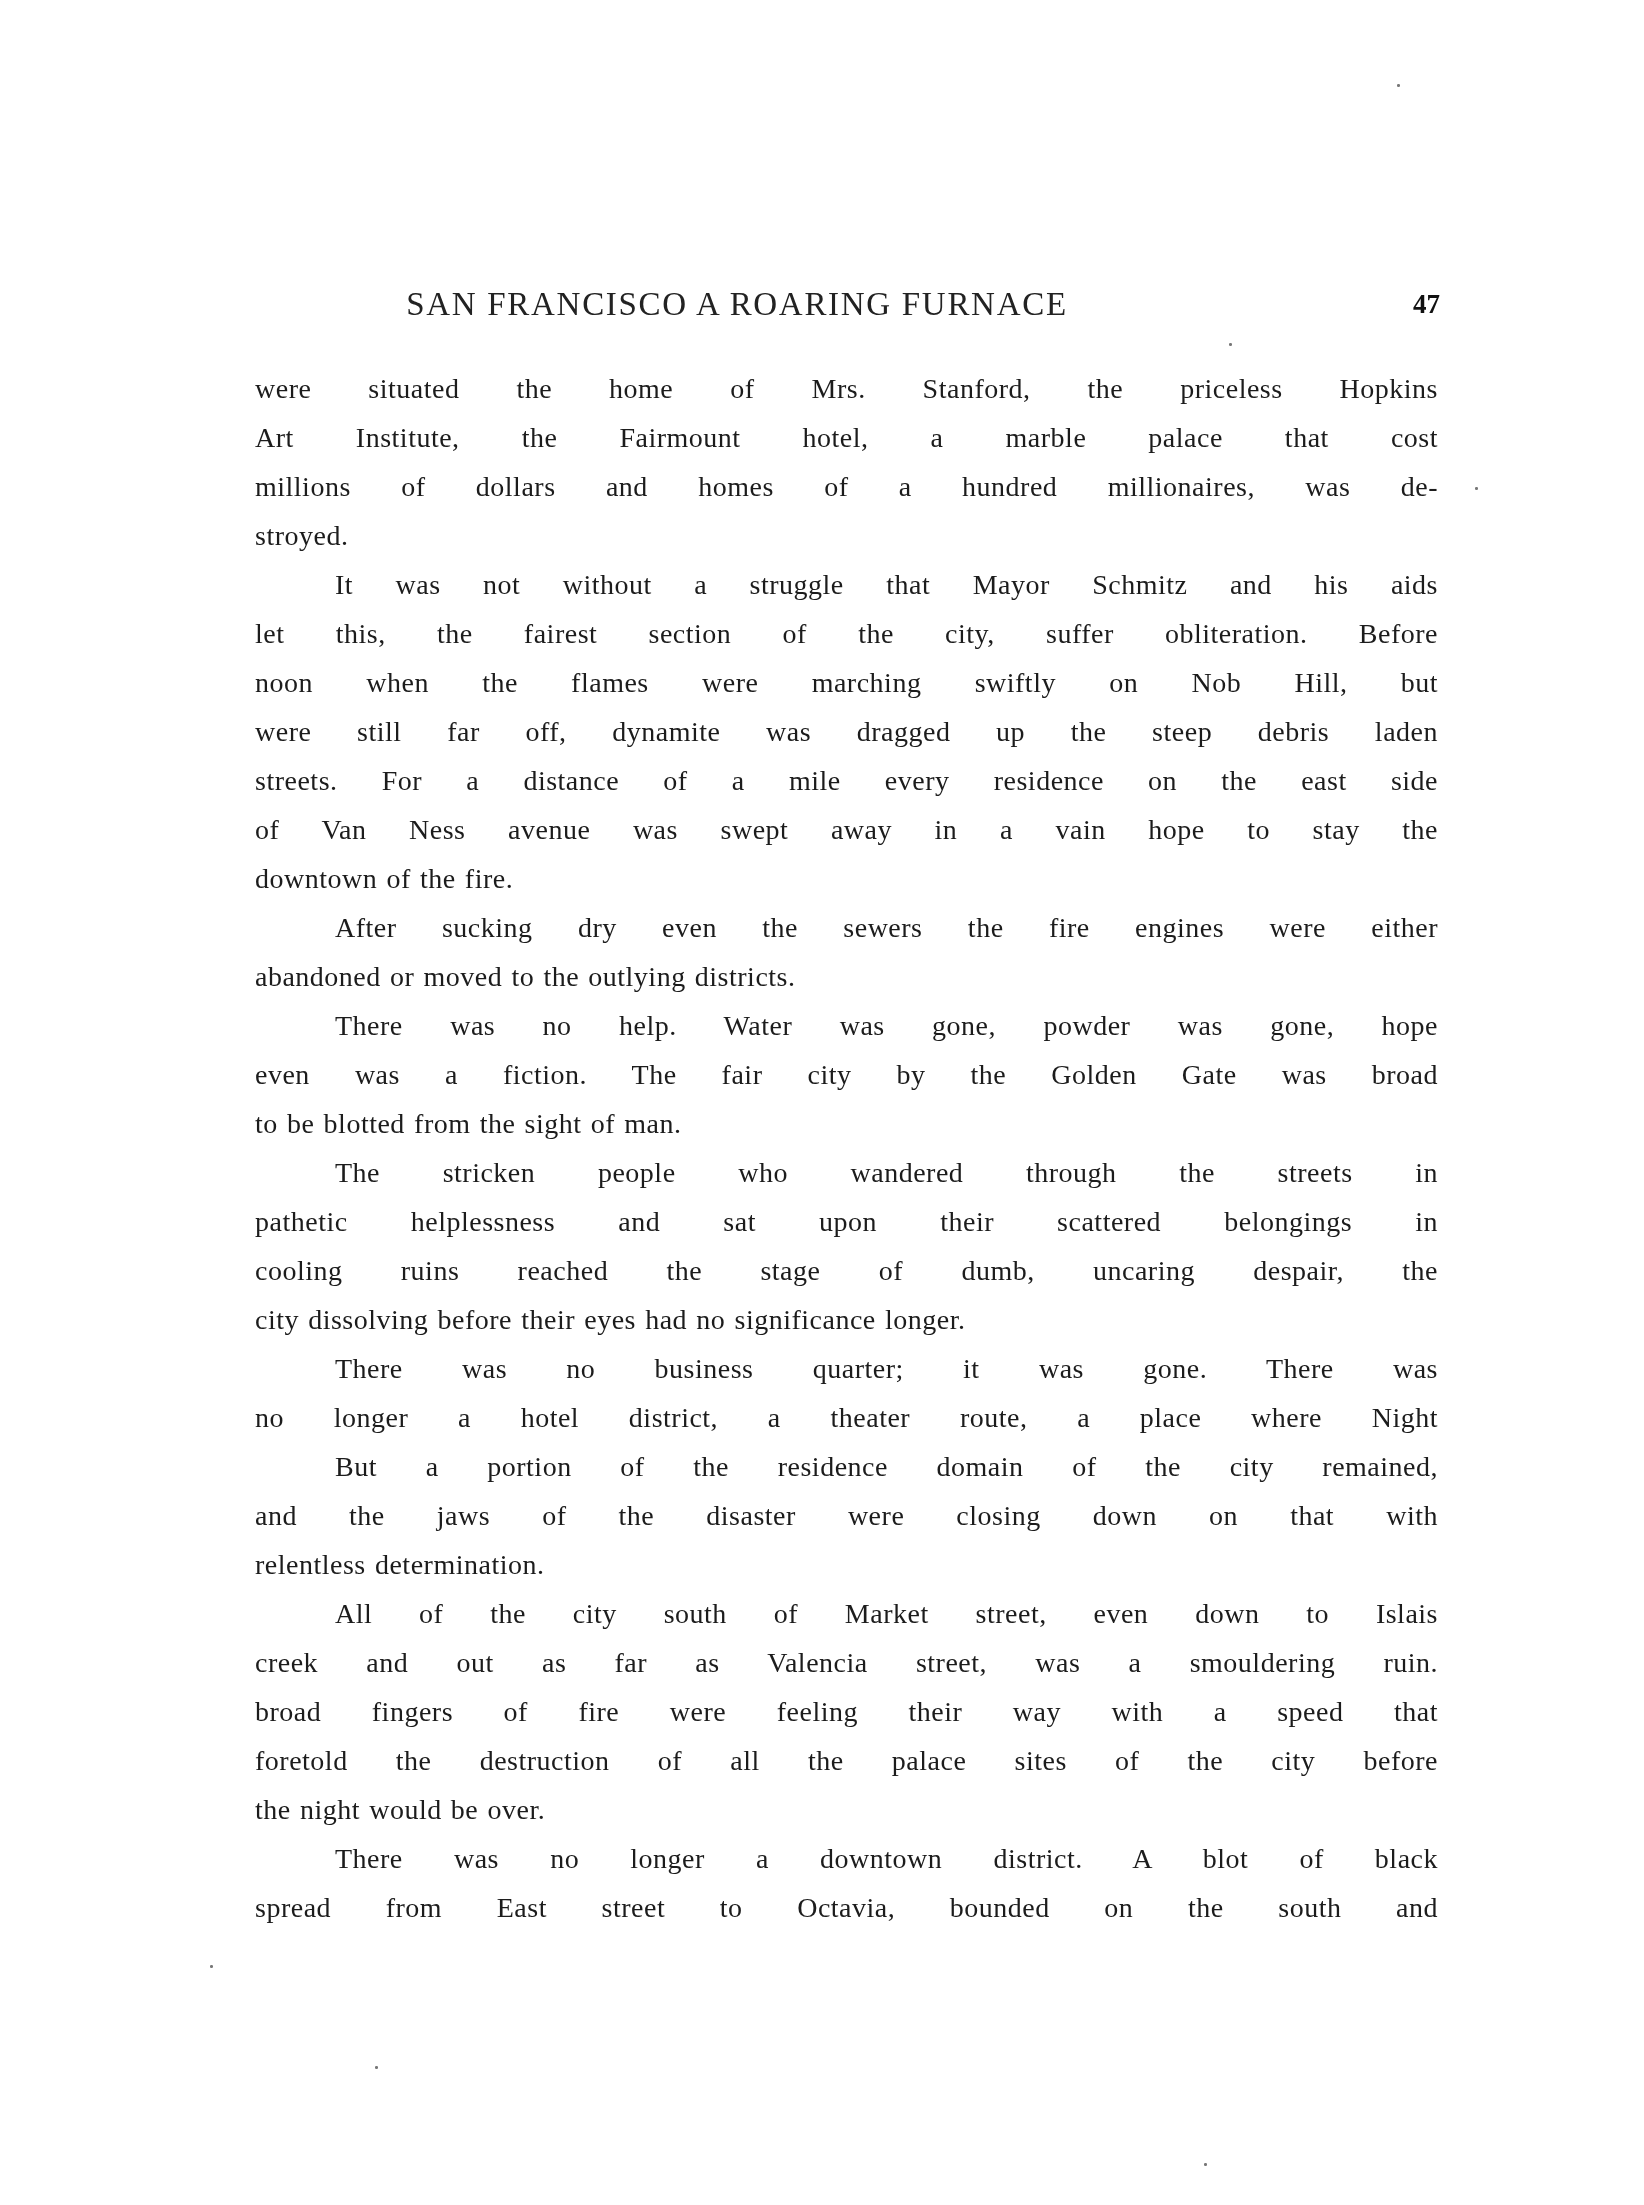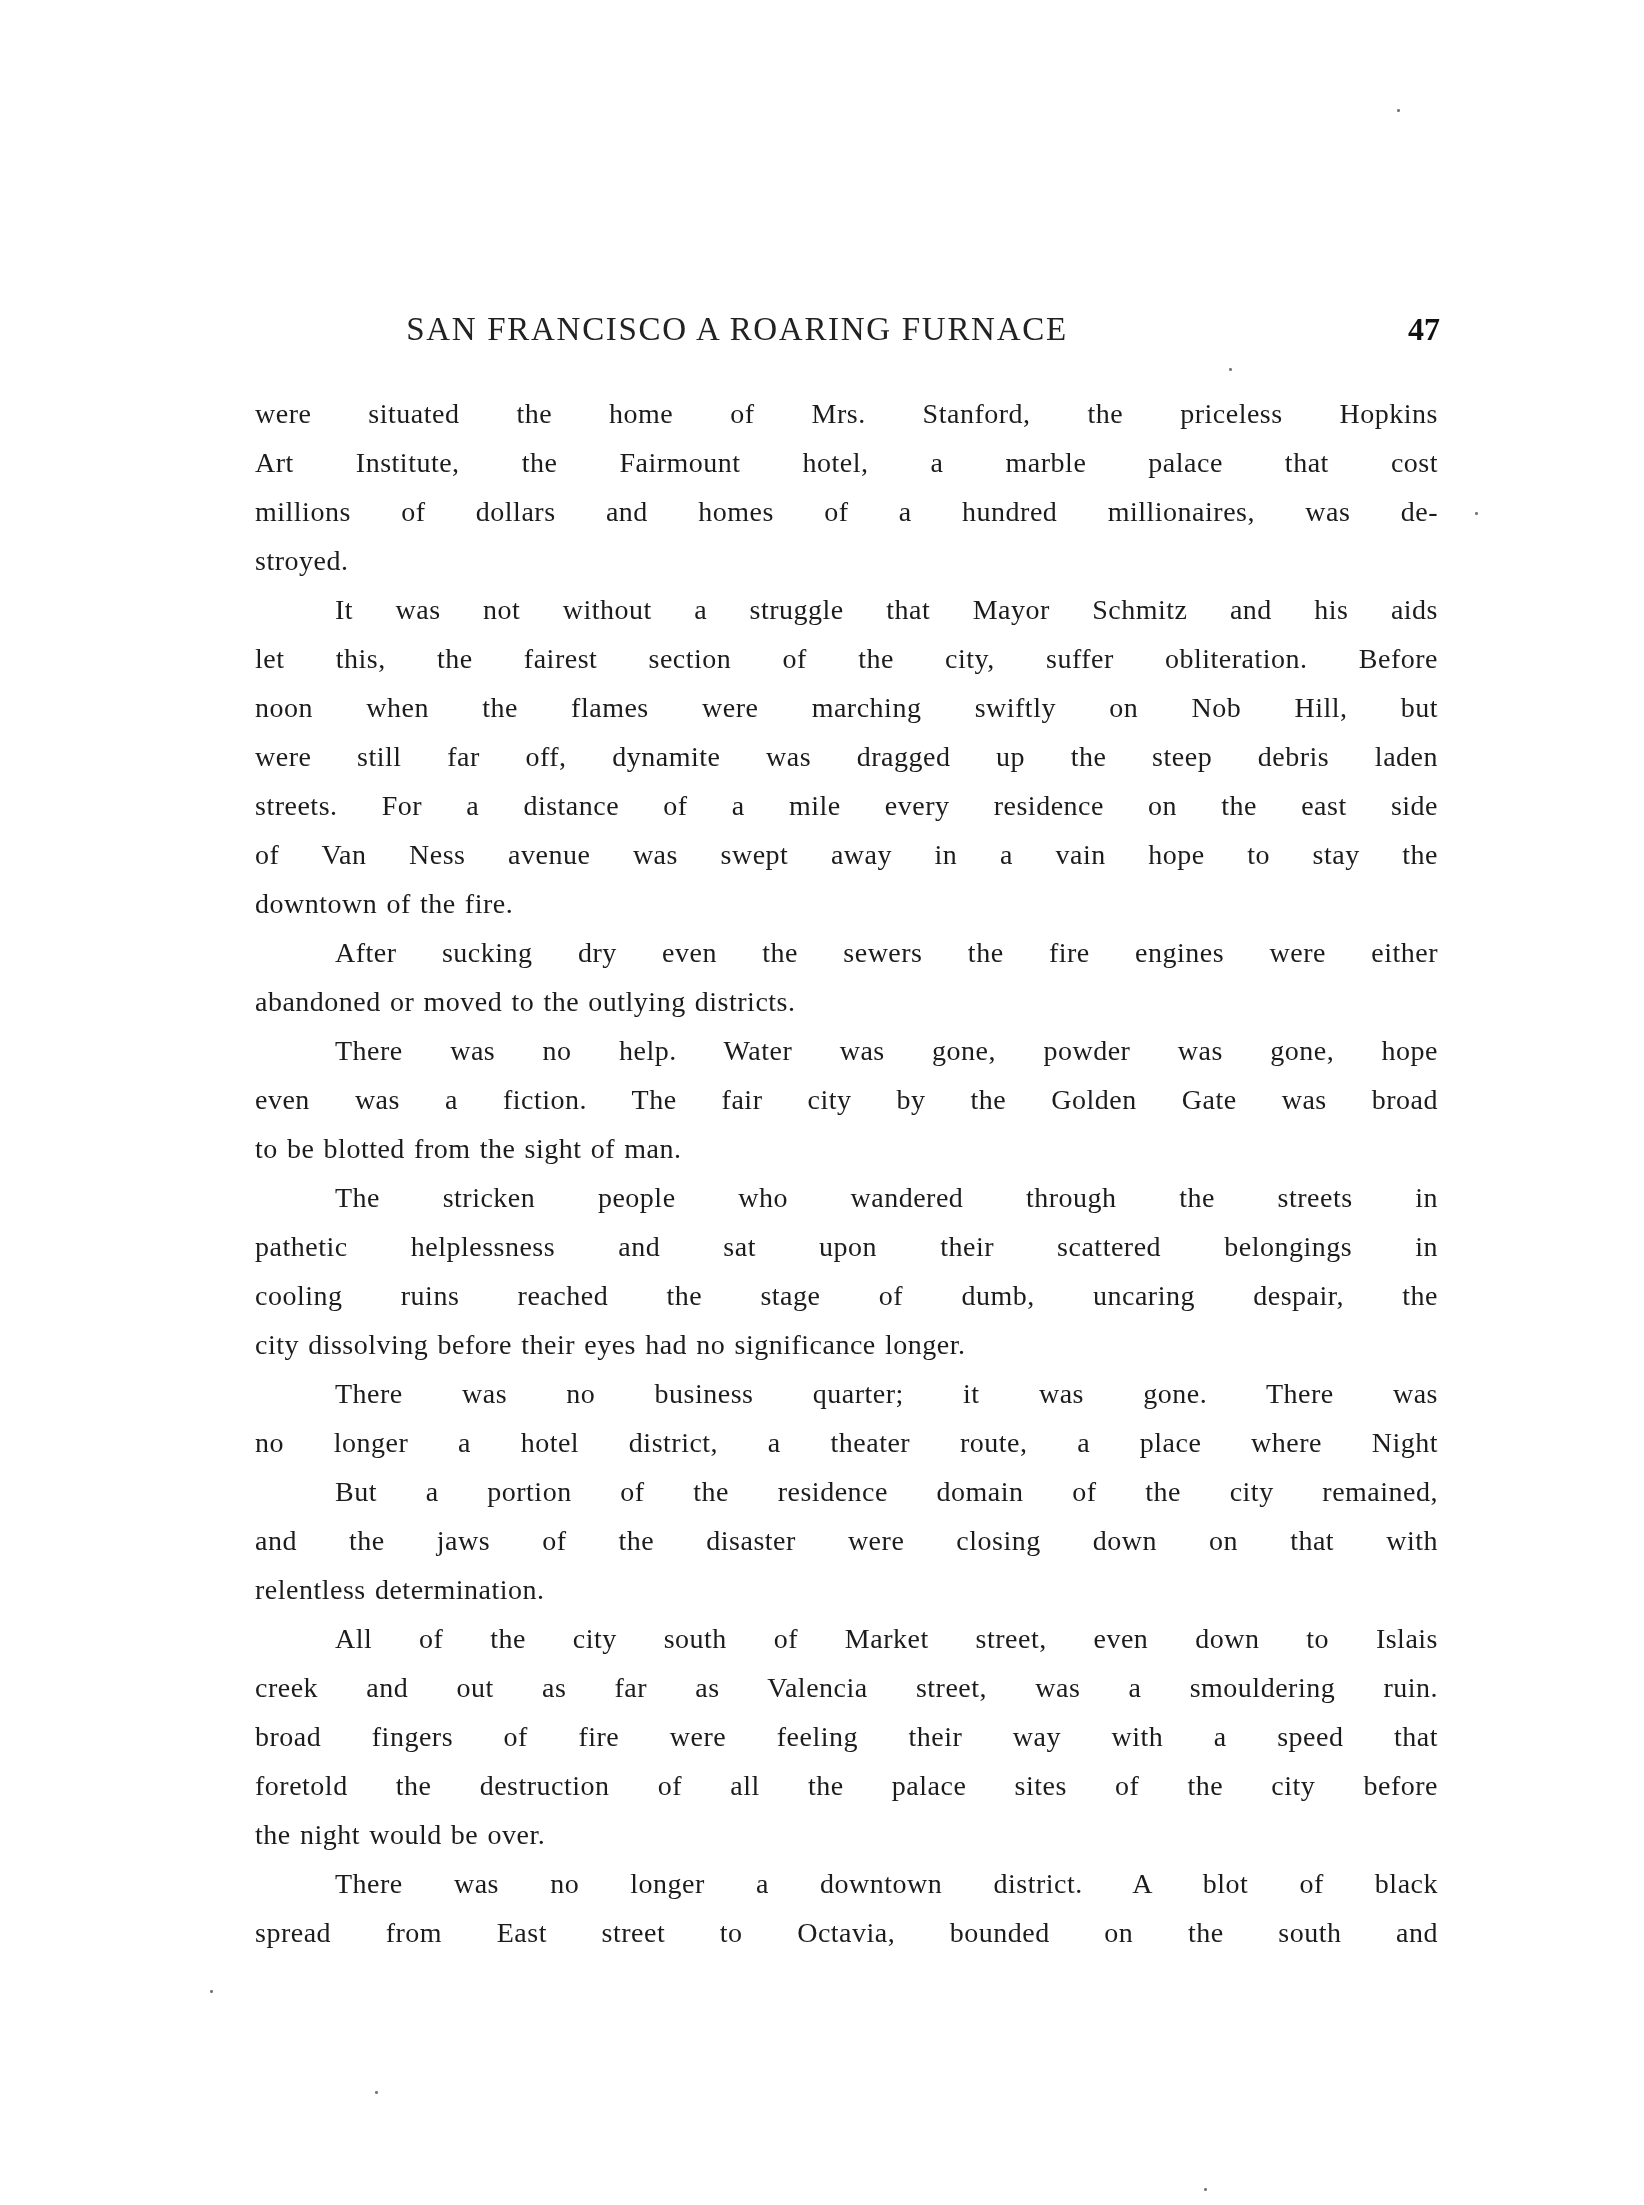--- a/index.html
+++ b/index.html
@@ -13,21 +13,20 @@
       position: relative;
       overflow: hidden;
       font-family: "Liberation Serif", "DejaVu Serif", serif;
       color: #1c1c1c;
     }
     .page {
       position: absolute;
       left: 0; top: 0;
       width: 1645px; height: 1652px;
       background: #ffffff;
-      margin-top: 25px;
     }
     .running-head {
       position: absolute;
       left: 253px;
       top: 279px;
       width: 1187px;
       height: 51px;
     }
     .running-title {
       position: absolute;
@@ -37,21 +36,21 @@
       top: 0;
       font-size: 33px;
       letter-spacing: 1.7px;
       line-height: 51px;
       color: #222;
     }
     .page-number {
       position: absolute;
       right: 0;
       top: 0;
-      font-size: 32px;
+      font-size: 27px;
       font-weight: bold;
       line-height: 51px;
       color: #111;
     }
     .body-text {
       position: absolute;
       left: 255px;
       top: 364px;
       width: 1183px;
     }

